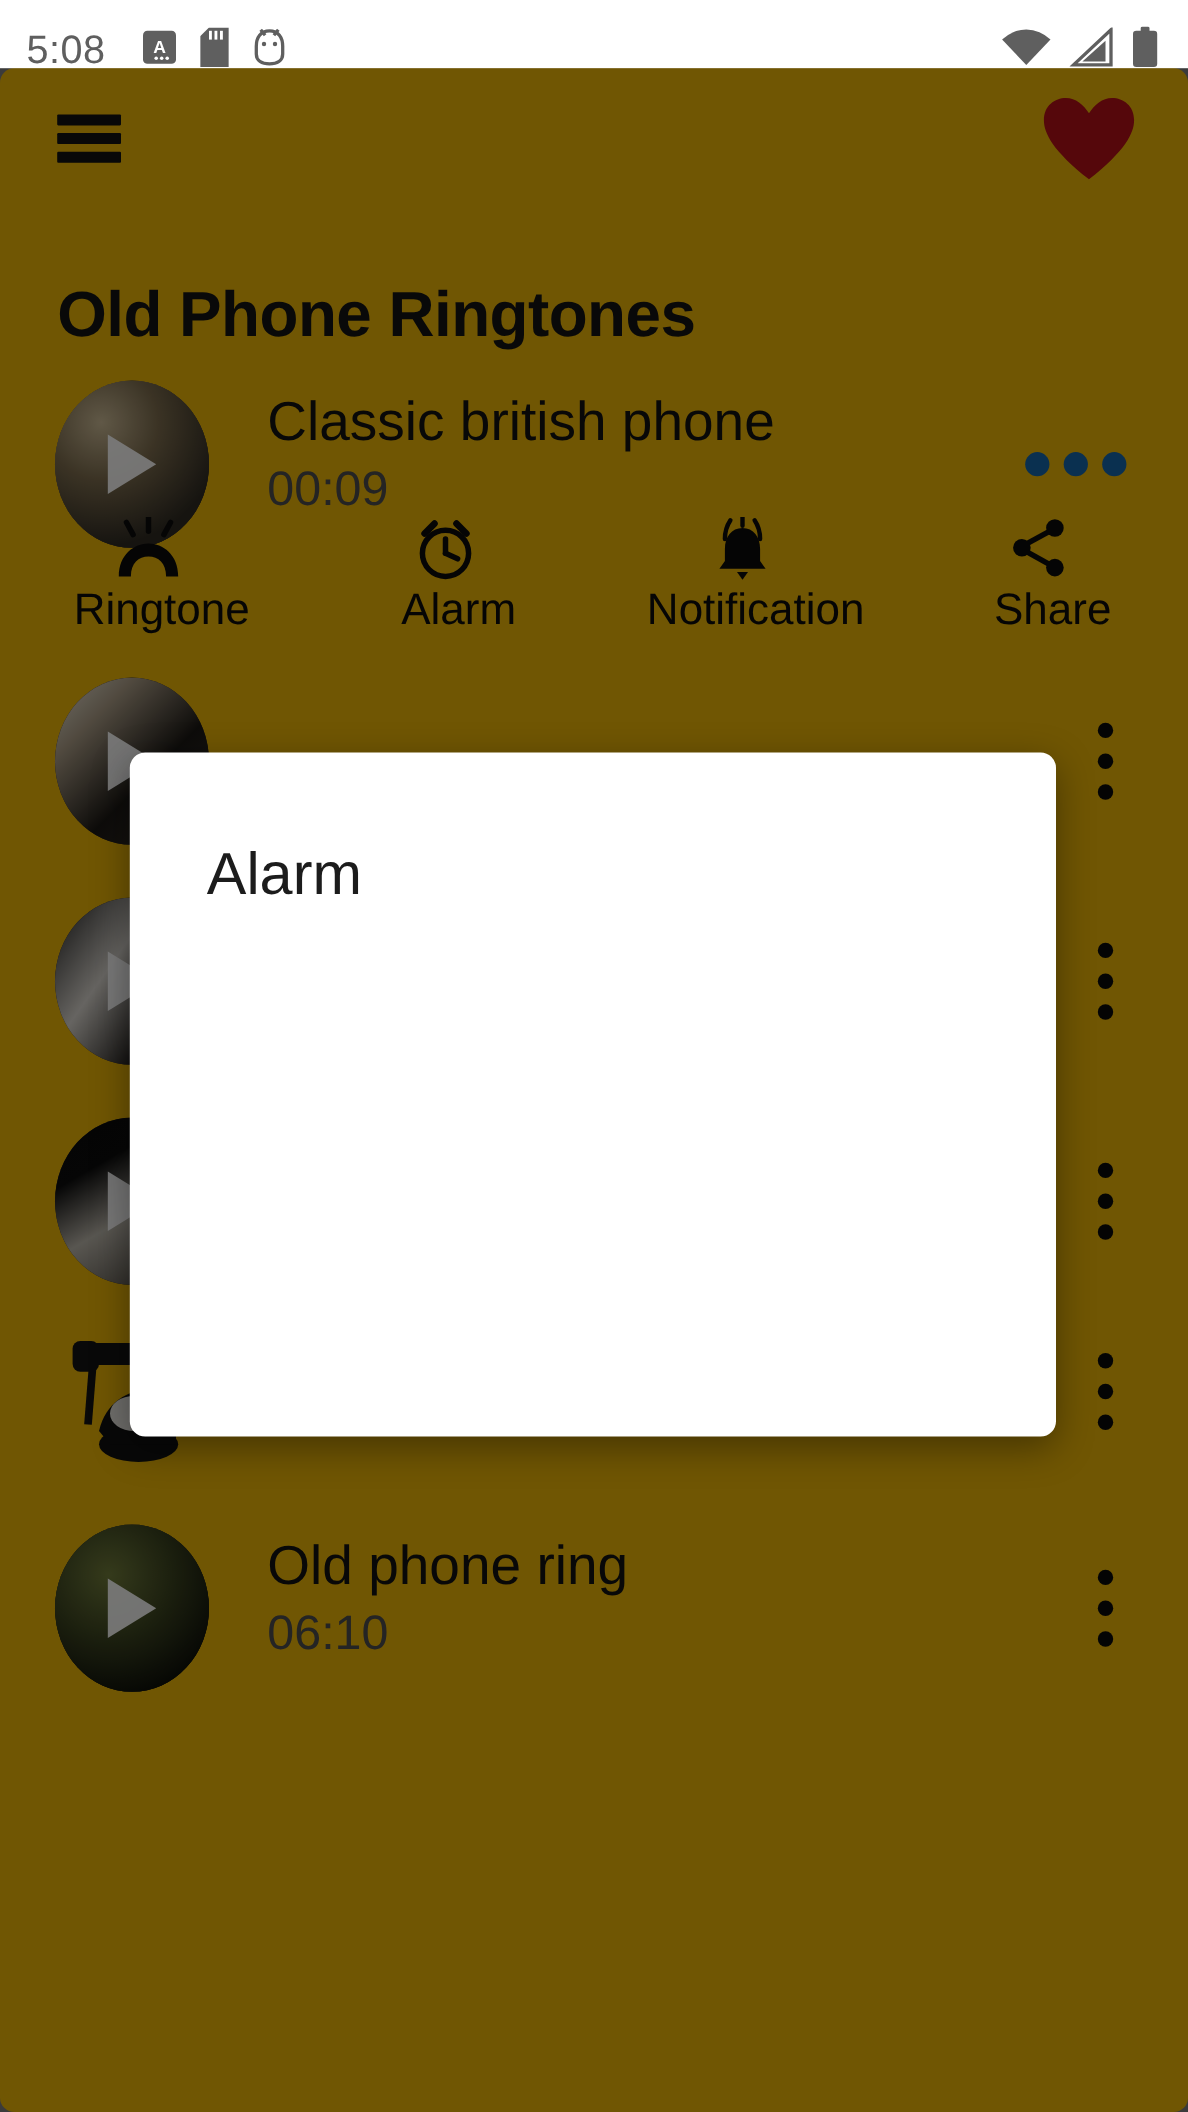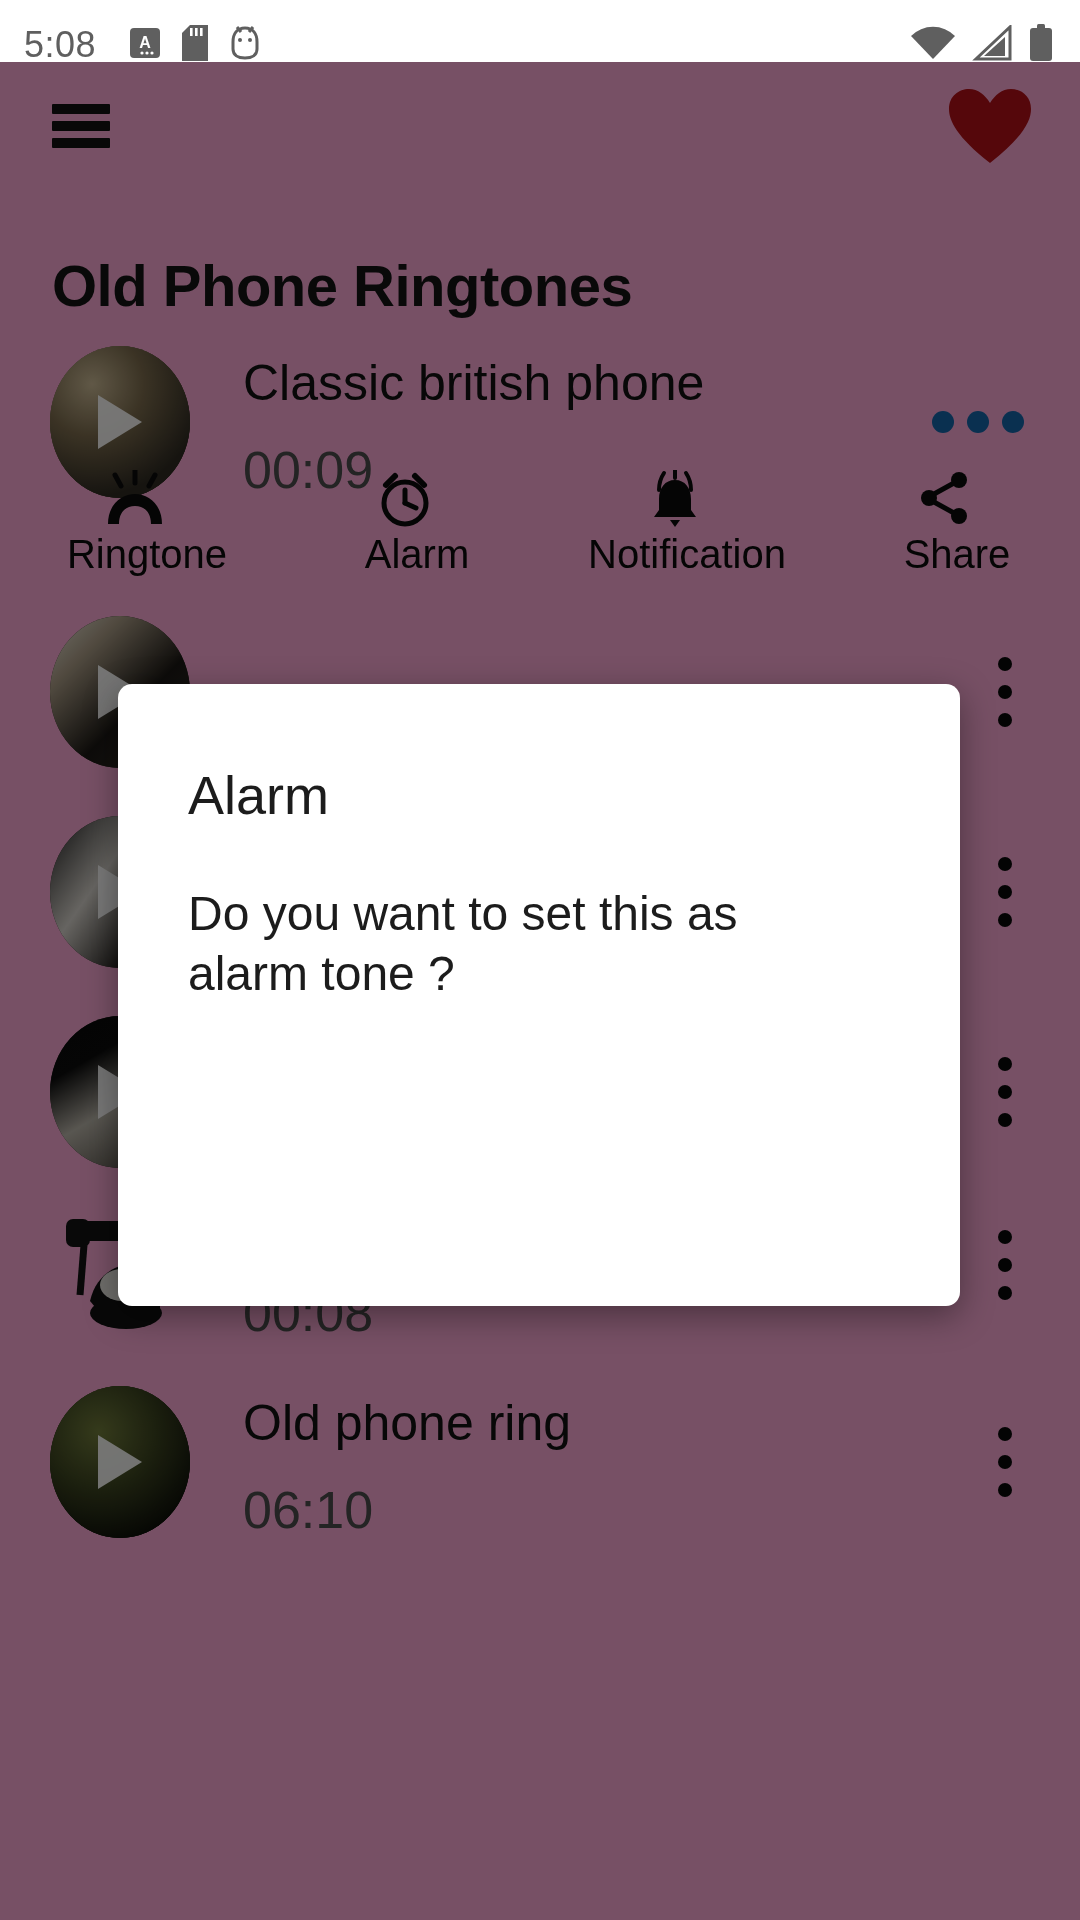--- a/index.html
+++ b/index.html
@@ -38,21 +38,22 @@
   
   #app {
     position: absolute; left: 0; top: 62px;
     width: 1080px; height: 1858px;
     background: #7b7b7b;
     overflow: hidden;
   }
   
   #appcontent {
     position: absolute; inset: 0;
-    background: #f9a8d4;
+    background: #eab308;
+    border-radius: 13px;
   }
   #scrim {
     position: absolute; inset: 0;
     background: rgba(0,0,0,0.52);
     pointer-events: none;
   }
 
   
   #appbar {
     position: absolute; left: 0; top: 0;
@@ -89,22 +90,22 @@
     width: 0; height: 0;
     border-left: 44px solid rgba(255,255,255,0.92);
     border-top: 27px solid transparent;
     border-bottom: 27px solid transparent;
   }
   .rtitle {
     position: absolute; left: 243px; top: 22px;
     font-size: 50px; color: #111; white-space: nowrap;
   }
   .rdur {
-    position: absolute; left: 243px; top: 108px;
-    font-size: 52px; color: #4b4b4b;
+    position: absolute; left: 243px; top: 88px;
+    font-size: 44px; color: #4b4b4b;
   }
   .kebab {
     position: absolute; right: 68px; top: 50%;
     transform: translateY(-50%);
     width: 14px;
     display: flex; flex-direction: column; align-items: center; gap: 14px;
     cursor: pointer;
   }
   .kebab i { display:block; width:14px; height:14px; border-radius:50%; background:#0a0a0a; }
   .kebab-h {
@@ -388,16 +389,15 @@
           </div>
       </div>
 
     </div>
 
     <div id="scrim"></div>
   </div>
 
   <div id="dialog">
     <div id="dlg-title">Alarm</div>
-    <div id="dlg-msg">Do you want to set this as alarm tone ?</div>
   </div>
 
 </div>
 
 </body></html>

